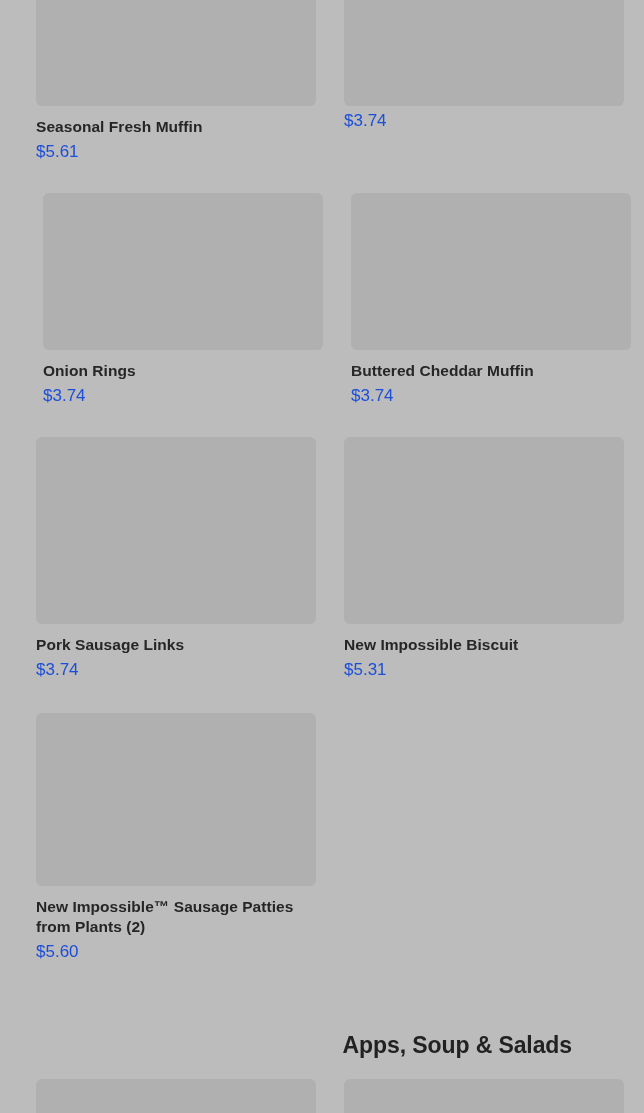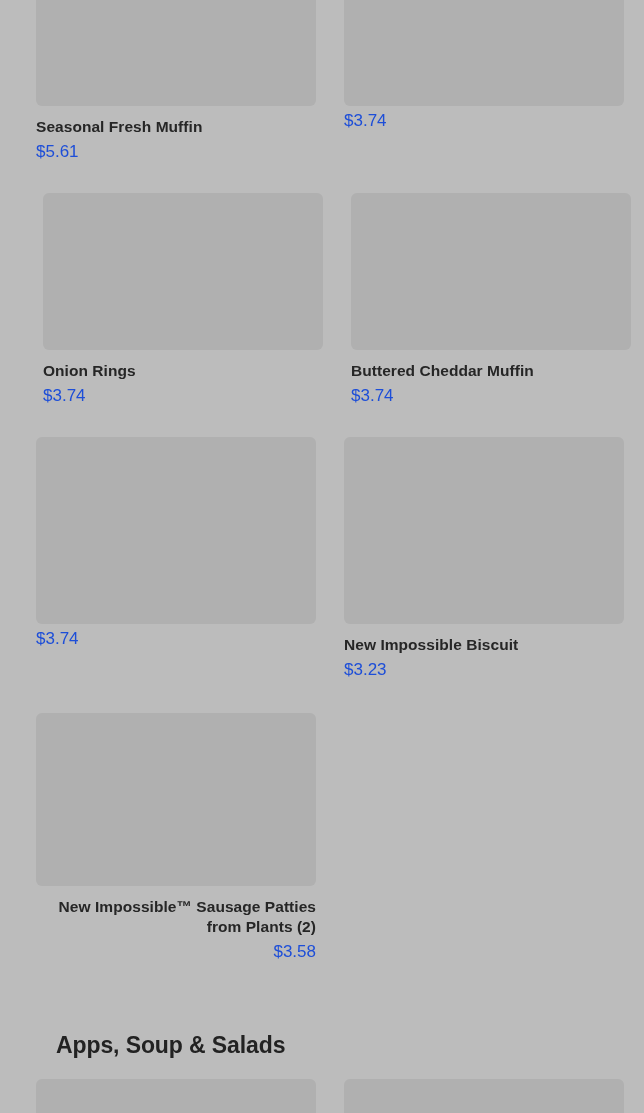--- a/index.html
+++ b/index.html
@@ -66,23 +66,24 @@
     padding: 0;
   }
 
   
   .section-heading {
     font-size: 23px;
     line-height: 28px;
     font-weight: 700;
     color: #222222;
     letter-spacing: -0.1px;
-    margin: 0;
+    margin: 16px;
     padding: 0 56px;
     box-sizing: border-box;
+    text-align: right;
   }
 
   
   .row-clipped .card-thumb { border-radius: 0 0 6px 6px; }
 </style>
 </head>
 <body>
 
 <div class="page">
 
@@ -114,37 +115,38 @@
       <div class="card-title">Buttered Cheddar Muffin</div>
       <div class="card-price">$3.74</div>
     </a>
 
   </div>
 
   <div class="grid" style="margin-top:21px;">
 
     <a class="card" href="#">
       <span class="card-thumb" style="height:187px;"></span>
+      <div class="card-title">Pork Sausage Links</div>
       <div class="card-price">$3.74</div>
     </a>
 
     <a class="card" href="#">
       <span class="card-thumb" style="height:187px;"></span>
       <div class="card-title">New Impossible Biscuit</div>
-      <div class="card-price">$3.23</div>
+      <div class="card-price">$5.31</div>
     </a>
 
   </div>
 
-  <div class="grid" style="margin-top:23px;text-align:right;">
+  <div class="grid" style="margin-top:23px;">
 
     <a class="card" href="#">
       <span class="card-thumb" style="height:173px;"></span>
       <div class="card-title">New Impossible™ Sausage Patties from Plants (2)</div>
-      <div class="card-price">$3.58</div>
+      <div class="card-price">$5.60</div>
     </a>
 
   </div>
 
   <h2 class="section-heading" style="margin-top:59px;">Apps, Soup &amp; Salads</h2>
 
   <div class="grid" style="margin-top:20px;">
 
     <a class="card" href="#">
       <span class="card-thumb" style="height:120px;border-radius:6px 6px 0 0;"></span>

